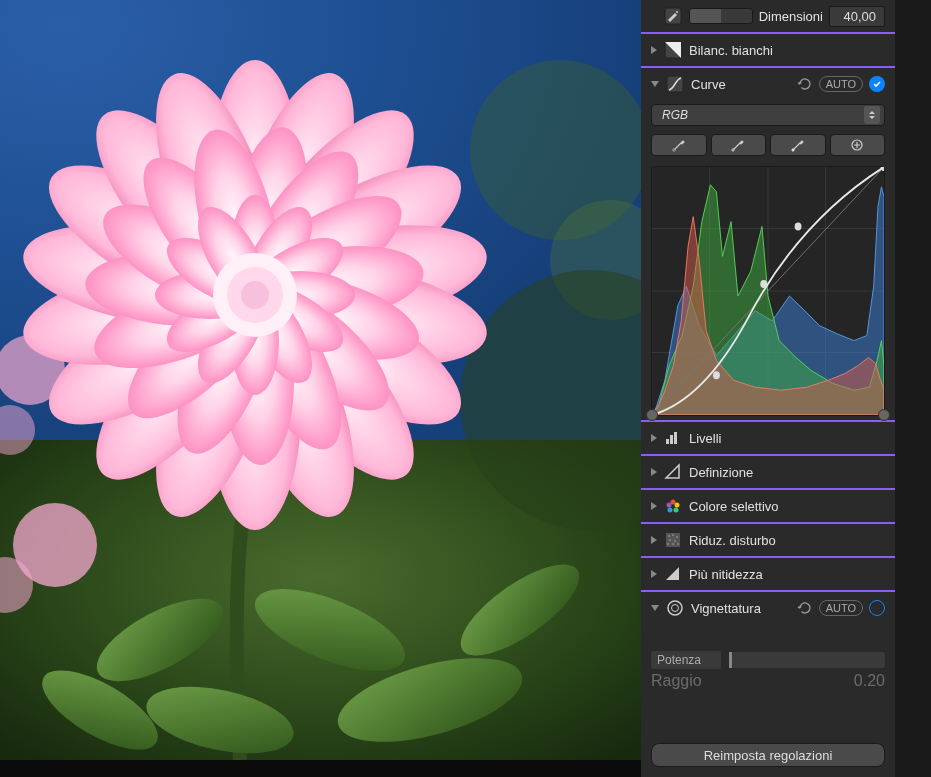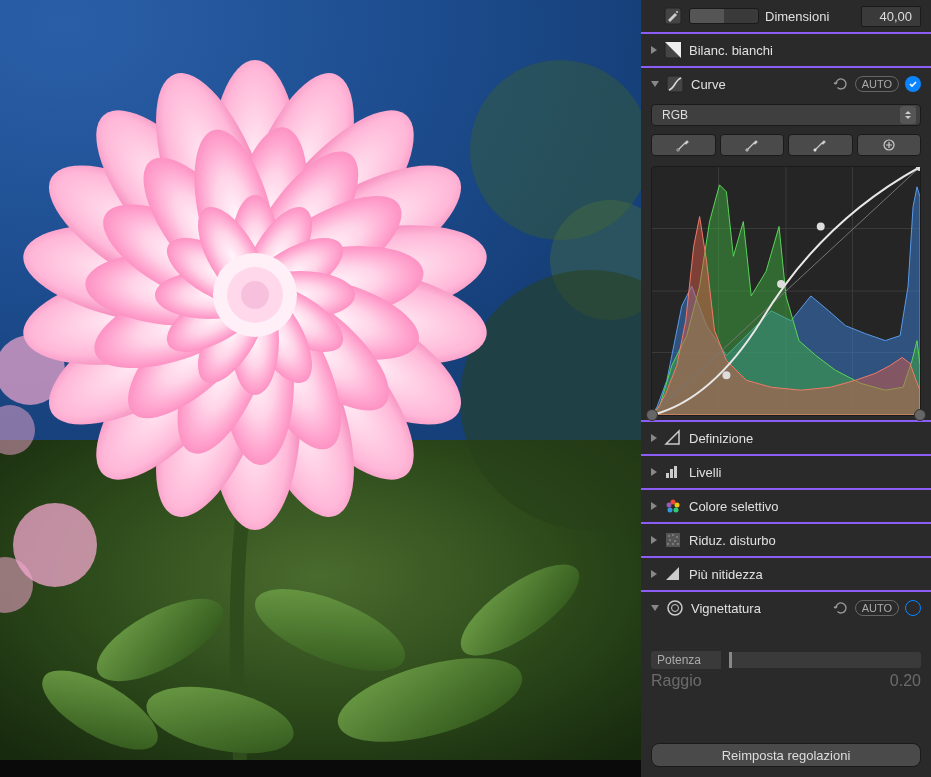--- a/index.html
+++ b/index.html
@@ -15,21 +15,21 @@
 }
 .preview {
   width: 641px;
   height: 777px;
   background: #0a0a0a;
   position: relative;
   overflow: hidden;
 }
 .preview svg { display: block; }
 .panel {
-  width: 290px;
+  width: 254px;
   height: 777px;
   background: #2a2a2a;
   display: flex;
   flex-direction: column;
   overflow: hidden;
 }
 .row {
   display: flex;
   align-items: center;
   min-height: 32px;
@@ -98,20 +98,21 @@
 .dropdown {
   display: flex;
   align-items: center;
   background: #3f3f3f;
   border: 1px solid #1a1a1a;
   border-radius: 4px;
   height: 22px;
   margin: 4px 10px;
   padding: 0 4px 0 10px;
   cursor: pointer;
+  font-style: italic;
 }
 .dropdown .dd-label { flex: 1; color: #ddd; font-size: 12px; }
 .dd-arrows {
   width: 16px; height: 18px;
   background: #555;
   border-radius: 3px;
   display: flex; flex-direction: column; align-items: center; justify-content: center;
   gap: 2px;
 }
 .dd-arrows .up, .dd-arrows .down {
@@ -432,36 +433,36 @@
       <circle cx="270" cy="0" r="4" fill="#ddd"></circle>
     </svg>
     <div class="hist-handle left"></div>
     <div class="hist-handle right"></div>
   </div>
 
   <div class="row section">
     <div class="disclosure"></div>
     <div class="tool-icon">
       <svg width="18" height="18" viewBox="0 0 18 18">
-          <path d="M2 15 L15 2 L15 15 Z" fill="none" stroke="#ccc" stroke-width="1.5"></path>
-        </svg>
-    </div>
-    <span class="label">Definizione</span>
-  </div>
-
-  <div class="row section">
-    <div class="disclosure"></div>
-    <div class="tool-icon">
-      <svg width="18" height="18" viewBox="0 0 18 18">
           <rect x="2" y="10" width="3" height="5" fill="#ccc"></rect>
           <rect x="6" y="6" width="3" height="9" fill="#ccc"></rect>
           <rect x="10" y="3" width="3" height="12" fill="#ccc"></rect>
         </svg>
     </div>
     <span class="label">Livelli</span>
+  </div>
+
+  <div class="row section">
+    <div class="disclosure"></div>
+    <div class="tool-icon">
+      <svg width="18" height="18" viewBox="0 0 18 18">
+          <path d="M2 15 L15 2 L15 15 Z" fill="none" stroke="#ccc" stroke-width="1.5"></path>
+        </svg>
+    </div>
+    <span class="label">Definizione</span>
   </div>
 
   <div class="row section">
     <div class="disclosure"></div>
     <div class="tool-icon">
       <svg width="18" height="18" viewBox="0 0 18 18">
         <circle cx="9" cy="5" r="2.5" fill="#e74c3c"></circle>
         <circle cx="13" cy="8" r="2.5" fill="#f1c40f"></circle>
         <circle cx="12" cy="13" r="2.5" fill="#2ecc71"></circle>
         <circle cx="6" cy="13" r="2.5" fill="#3498db"></circle>

